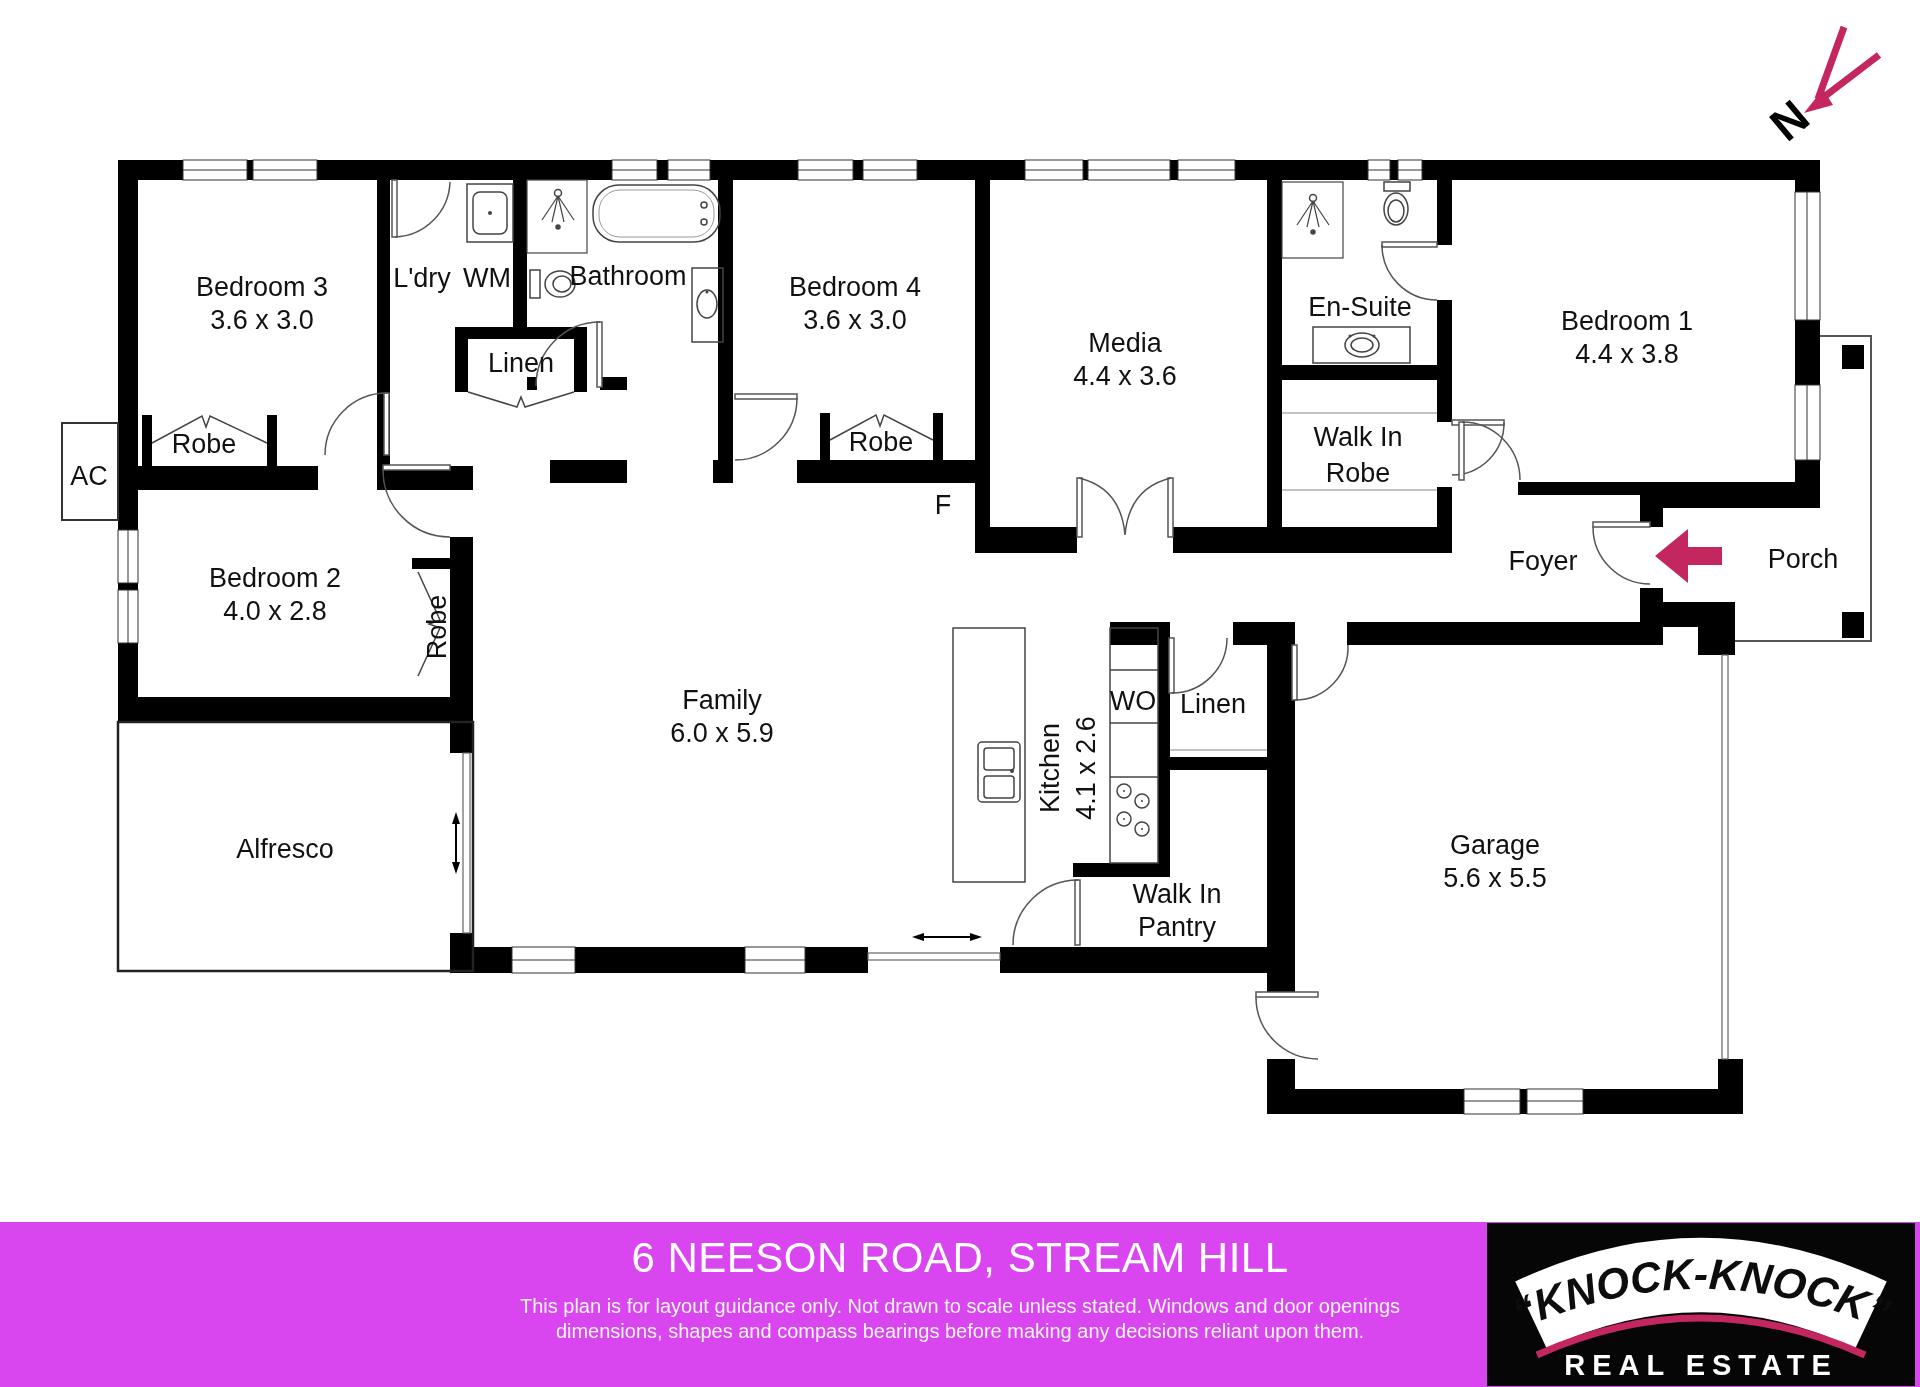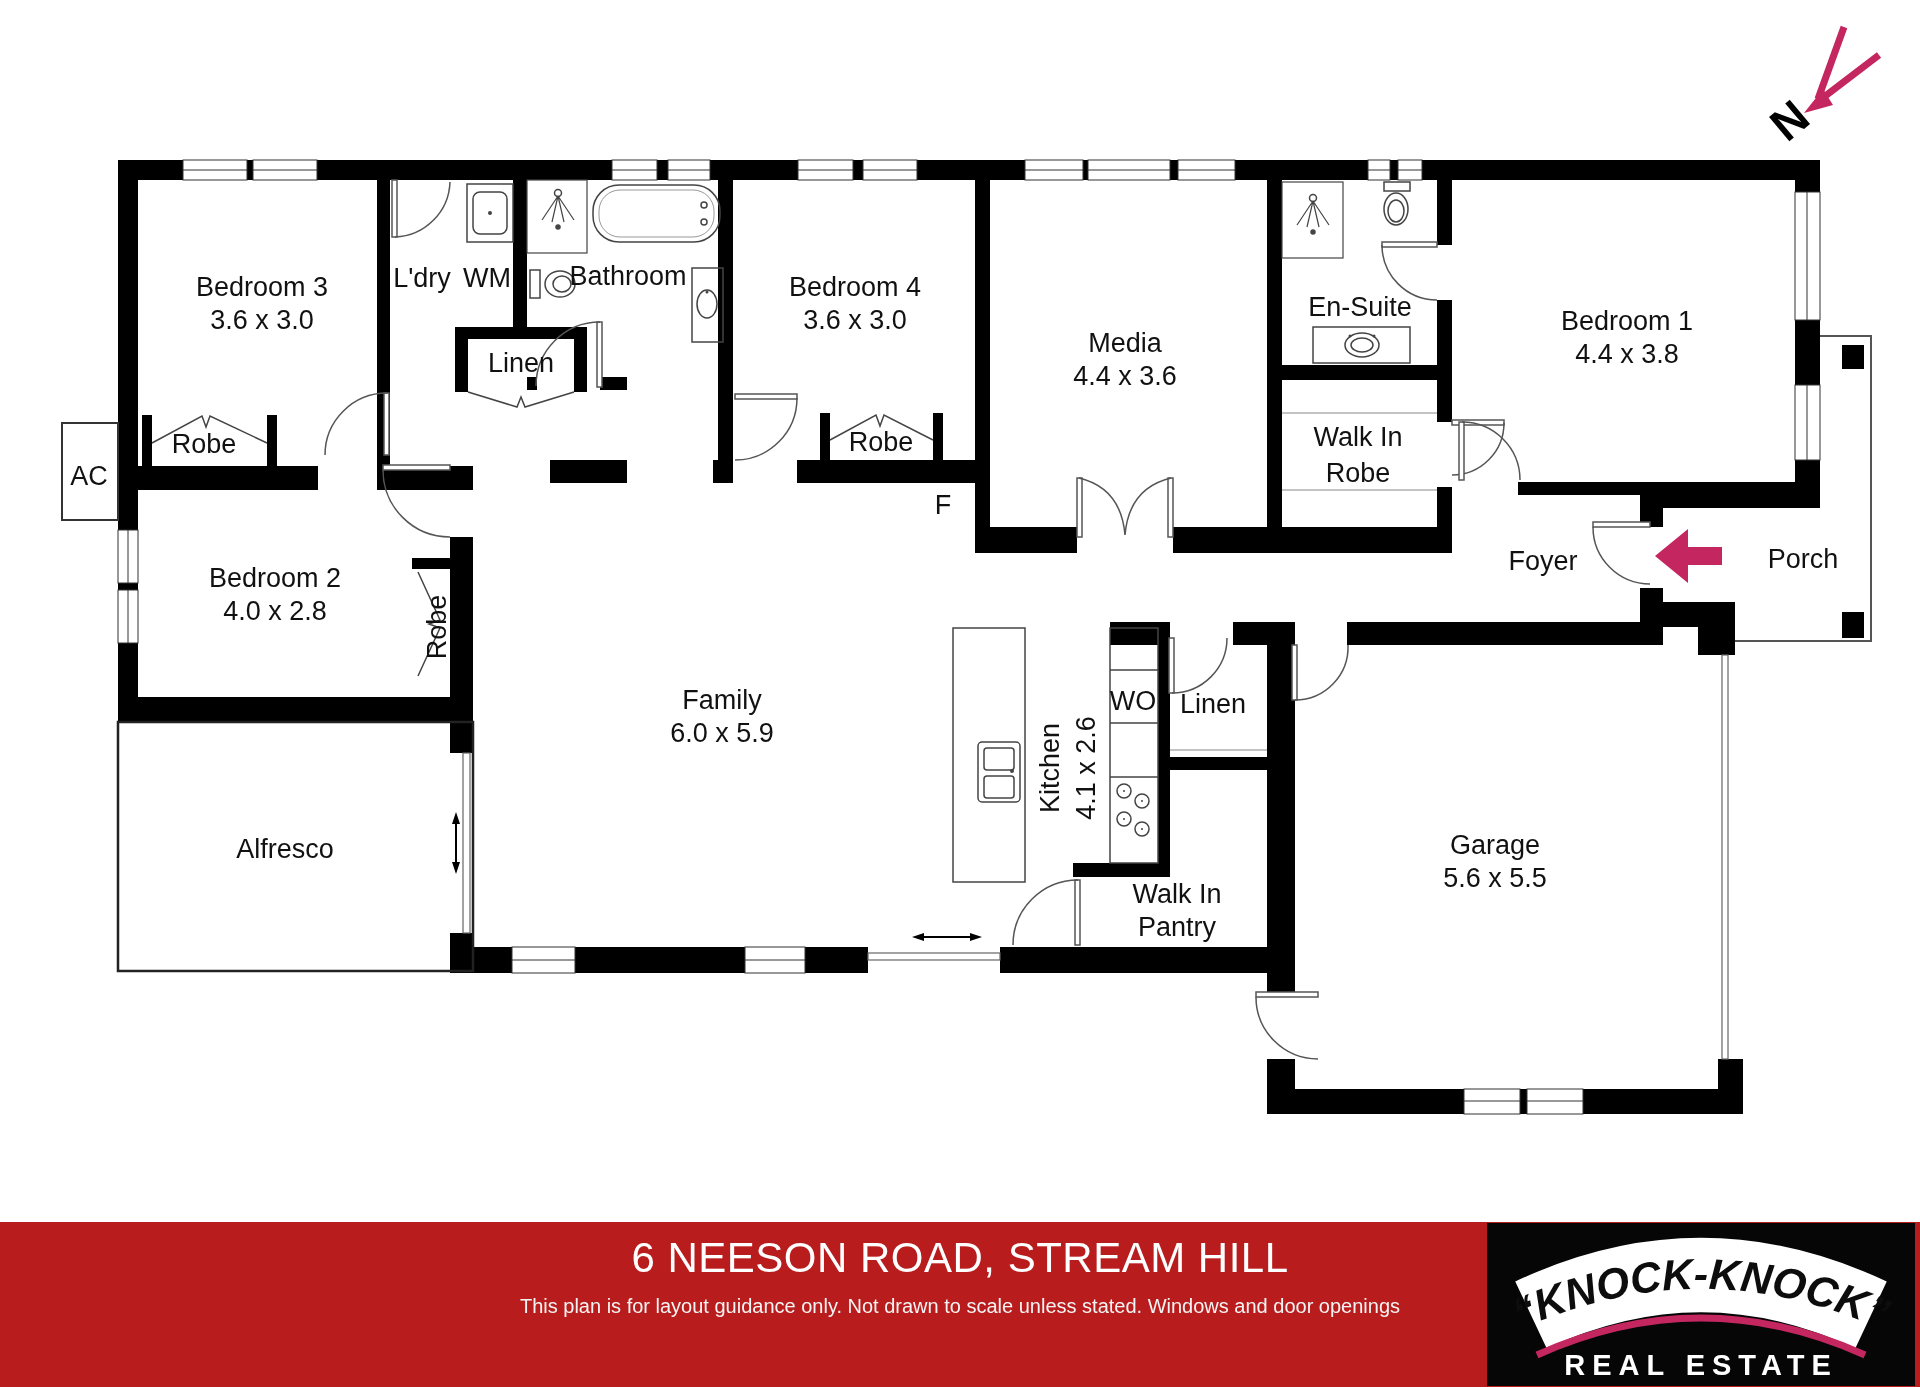--- a/index.html
+++ b/index.html
@@ -2,21 +2,21 @@
 <html><head>
 <meta charset="utf-8">
 <style>
   html,body{margin:0;padding:0;background:#fff;}
   .canvas{position:relative;width:1920px;height:1387px;background:#ffffff;
           font-family:"Liberation Sans",sans-serif;overflow:hidden;}
   .plan-svg{position:absolute;left:0;top:0;}
   
   .lbl{font-family:"Liberation Sans",sans-serif;font-size:27px;fill:#111;}
   
-  .footer{position:absolute;left:0;top:1222px;width:1920px;height:165px;background:#b91c1c;color:#fff;}
+  .footer{position:absolute;left:0;top:1222px;width:1920px;height:165px;background:#d946ef;color:#fff;}
   .footer-title{position:absolute;left:0;right:0;top:12px;text-align:center;font-size:42px;
                 color:#fff;letter-spacing:0.5px;white-space:nowrap;}
   .footer-disclaimer{position:absolute;left:0;right:0;top:72px;text-align:center;font-size:20px;
                      line-height:25px;color:#f4f4f4;}
   .footer-disclaimer div{white-space:nowrap;}
   .logo-box{position:absolute;right:5px;top:1px;width:428px;height:163px;}
 </style>
 </head>
 <body>
 
@@ -345,20 +345,21 @@
     <text x="1177" y="903" class="lbl">Walk In</text>
     <text x="1177" y="936" class="lbl">Pantry</text>
     <text x="285" y="858" class="lbl">Alfresco</text>
   </g>
 </svg>
 
 <div class="footer">
   <div class="footer-title">6 NEESON ROAD, STREAM HILL</div>
   <div class="footer-disclaimer">
     <div>This plan is for layout guidance only. Not drawn to scale unless stated. Windows and door openings</div>
+    <div>dimensions, shapes and compass bearings before making any decisions reliant upon them.</div>
   </div>
 
   <div class="logo-box">
     <svg width="428" height="163" viewBox="0 0 428 163">
       <rect x="0" y="0" width="428" height="163" fill="#060606"></rect>
       <path d="M44,92 Q214,12 384,92" stroke="#fff" stroke-width="74" fill="none"></path>
       <path d="M50,132 Q214,58 378,132" class="accent-stroke" stroke="#C4275F" stroke-width="7" fill="none"></path>
       <defs>
         <path id="brandArc" d="M30,108 Q214,24 398,108"></path>
       </defs>

